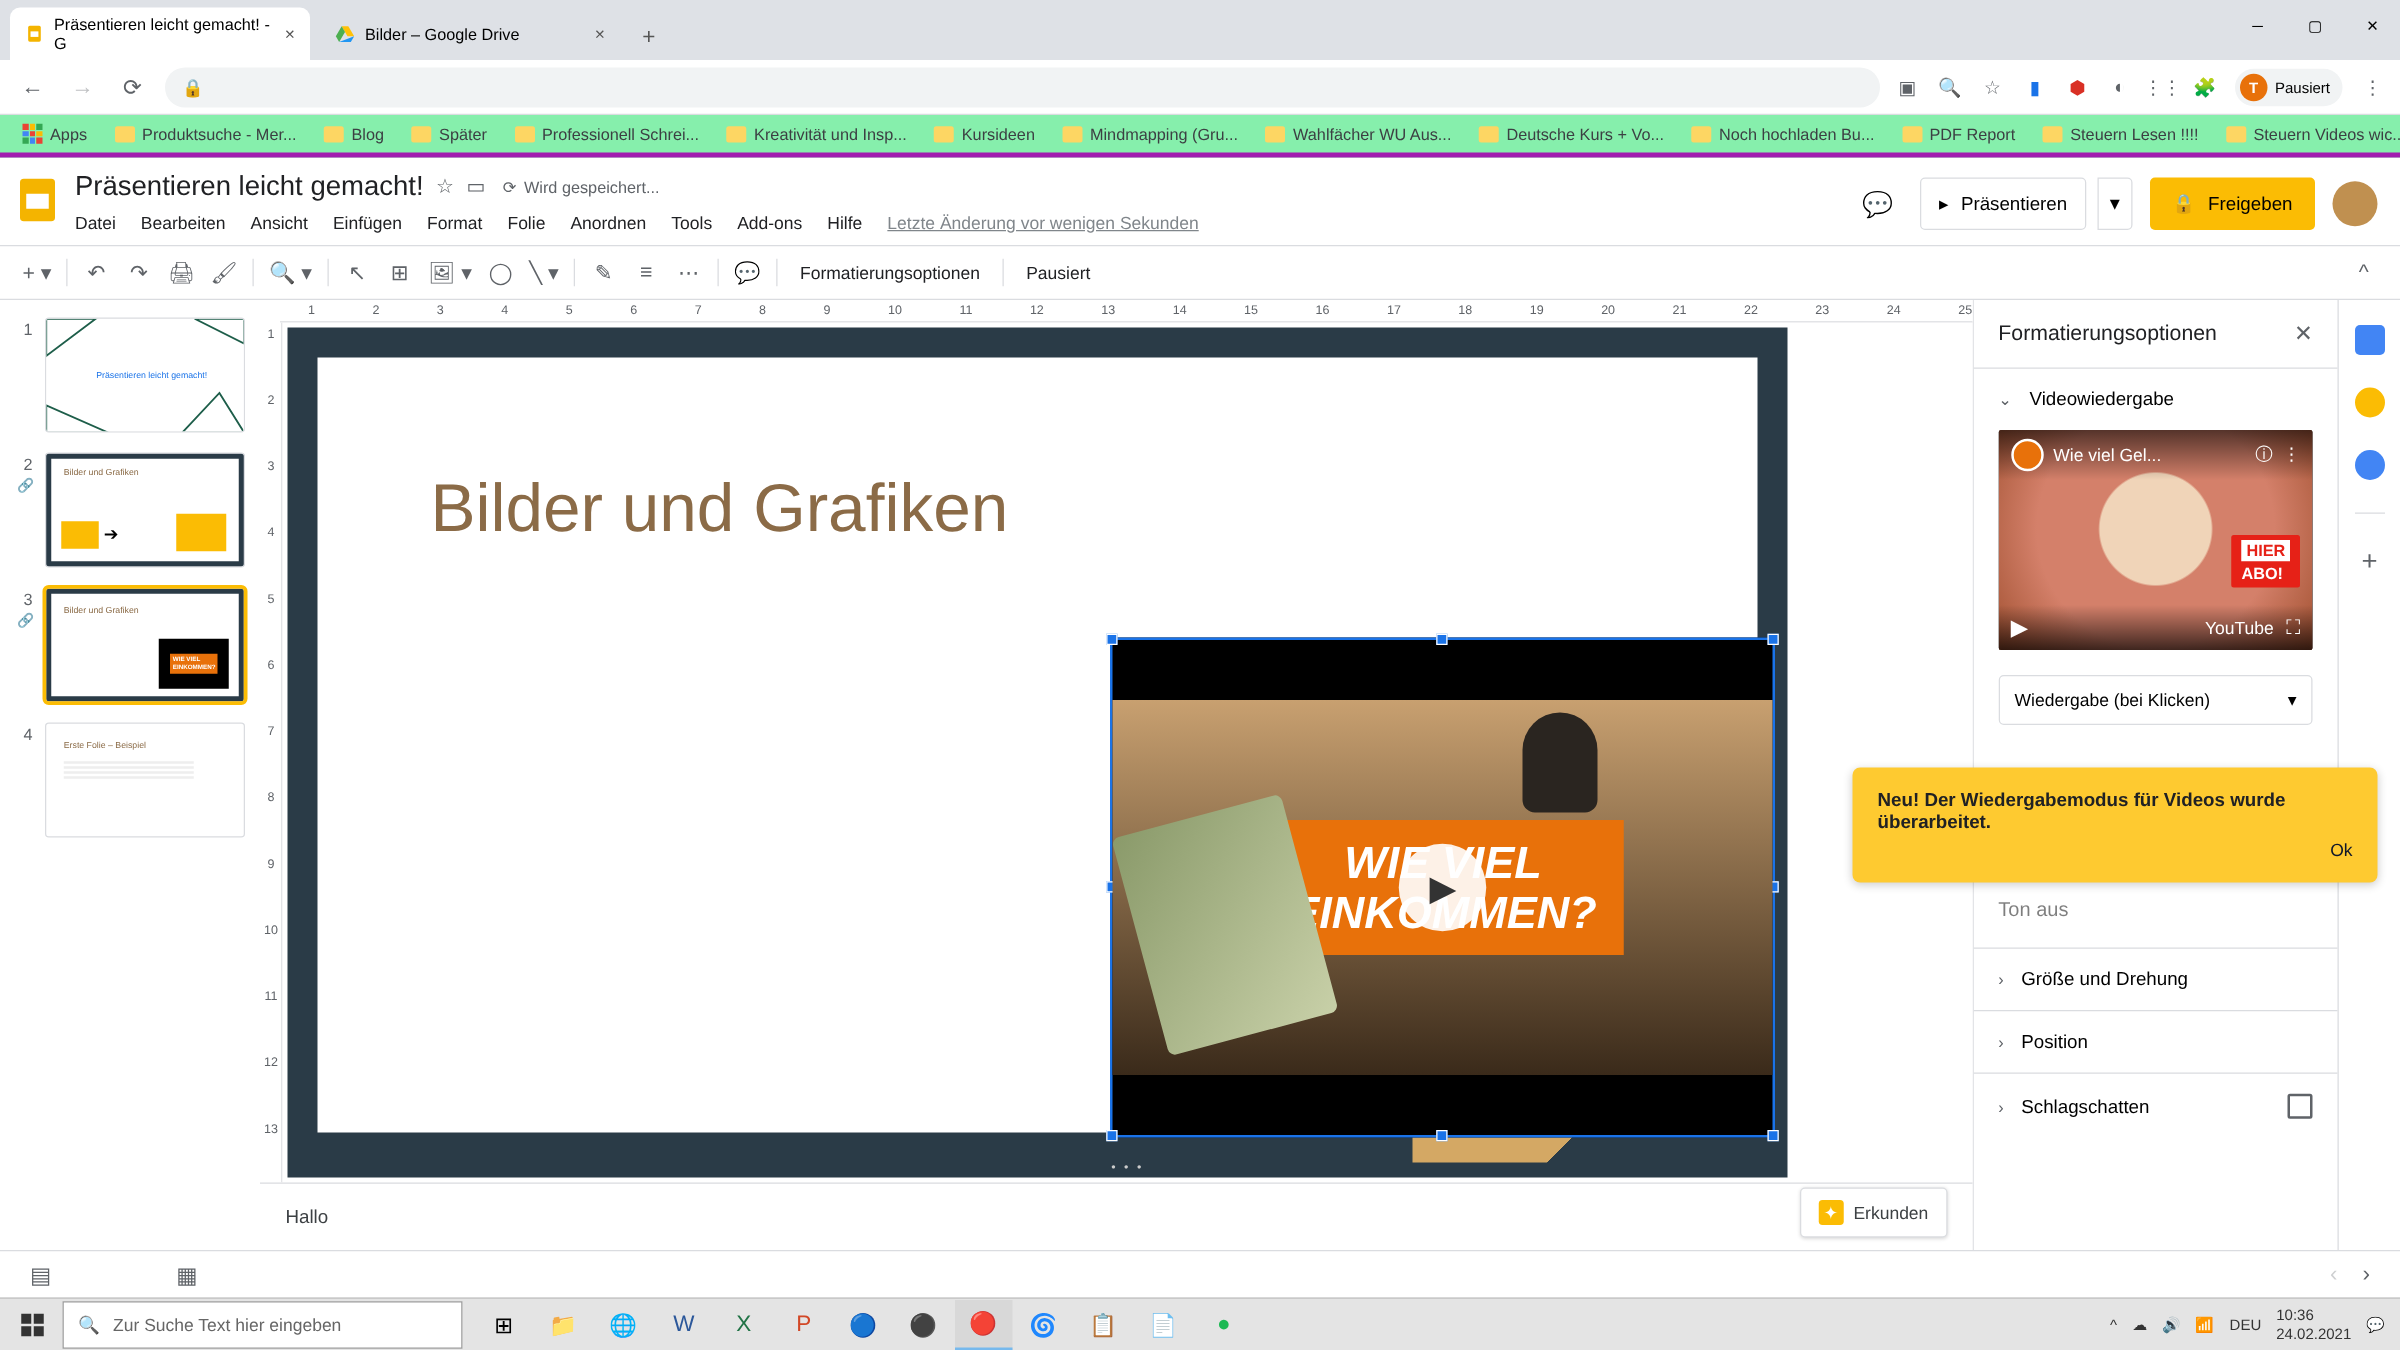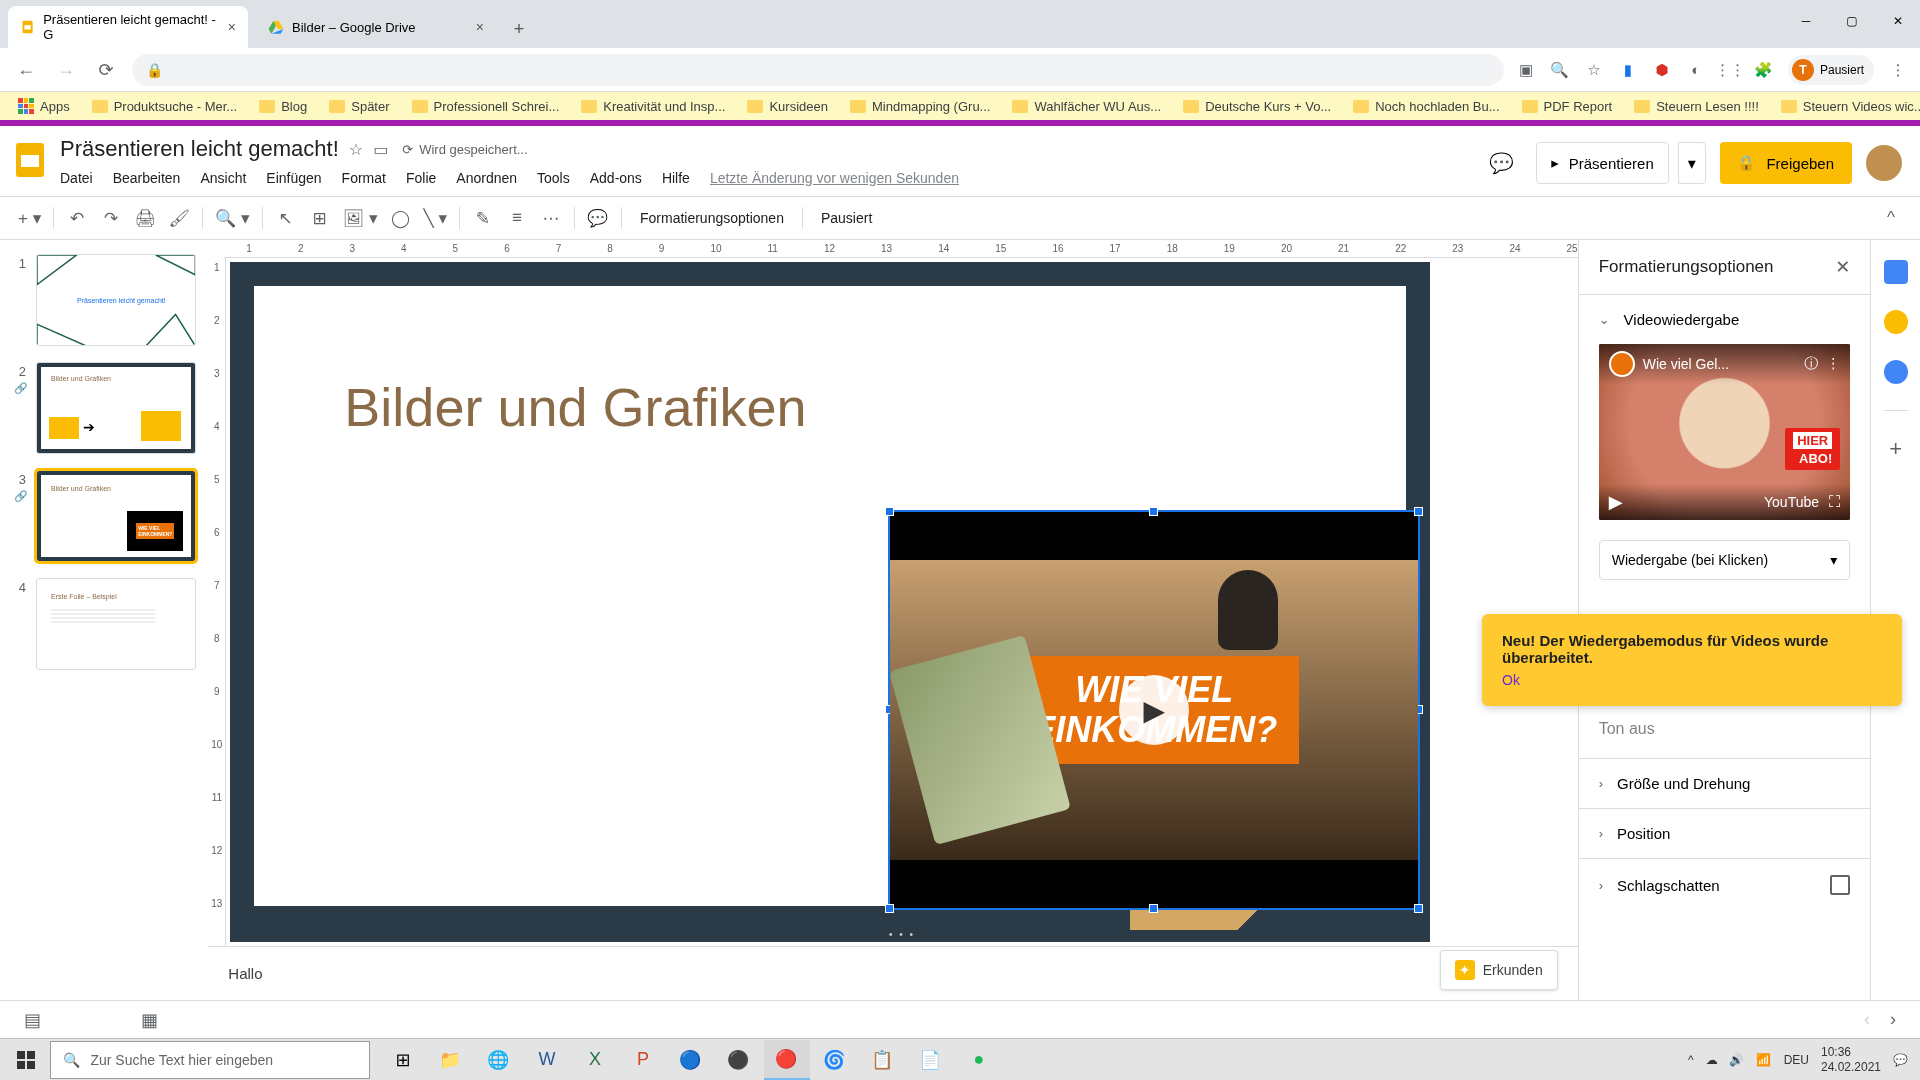--- a/index.html
+++ b/index.html
@@ -15,21 +15,21 @@
 .win-btn { width: 44px; height: 30px; display: flex; align-items: center; justify-content: center; font-size: 12px; }
 
 .address-bar { height: 44px; background: #fff; display: flex; align-items: center; padding: 0 12px; gap: 12px; border-bottom: 1px solid #dadce0; }
 .nav-btn { width: 28px; height: 28px; display: flex; align-items: center; justify-content: center; color: #5f6368; font-size: 18px; }
 .url-bar { flex: 1; height: 32px; background: #f1f3f4; border-radius: 16px; display: flex; align-items: center; padding: 0 14px; font-size: 14px; color: #202124; gap: 10px; }
 .ext-icons { display: flex; align-items: center; gap: 14px; }
 .ext-icon { width: 20px; height: 20px; display: flex; align-items: center; justify-content: center; color: #5f6368; font-size: 15px; }
 .profile-pill { background: #f1f3f4; border-radius: 16px; padding: 4px 10px 4px 4px; display: flex; align-items: center; gap: 6px; font-size: 12px; }
 .profile-dot { width: 22px; height: 22px; border-radius: 50%; background: #e8710a; color: #fff; display: flex; align-items: center; justify-content: center; font-size: 12px; font-weight: bold; }
 
-.bookmarks-bar { height: 34px; background: #fef9c3; display: flex; align-items: center; padding: 0 12px; gap: 10px; border-bottom: 6px solid #a21caf; font-size: 13px; }
+.bookmarks-bar { height: 34px; background: #86efac; display: flex; align-items: center; padding: 0 12px; gap: 10px; border-bottom: 4px solid #a21caf; font-size: 13px; }
 .bookmark { display: flex; align-items: center; gap: 6px; padding: 4px 6px; color: #3c4043; white-space: nowrap; }
 .bm-icon { width: 16px; height: 16px; }
 .bm-folder { width: 16px; height: 13px; background: #fdd663; border-radius: 2px; }
 
 
 .app-header { display: flex; align-items: flex-start; padding: 10px 18px 0 10px; gap: 10px; }
 .slides-logo { width: 40px; height: 40px; margin-top: 4px; }
 .doc-meta { flex: 1; }
 .doc-title-row { display: flex; align-items: center; gap: 10px; font-size: 20px; color: #202124; }
 .doc-title { font-size: 22px; }
@@ -84,40 +84,40 @@
 .notes-area { height: 54px; border-top: 1px solid #dadce0; padding: 10px 20px; font-size: 15px; color: #3c4043; display: flex; align-items: center; position: relative; }
 .explore-btn { position: absolute; right: 20px; bottom: 10px; background: #fff; border: 1px solid #dadce0; border-radius: 4px; box-shadow: 0 1px 3px rgba(0,0,0,0.15); padding: 9px 14px; display: flex; align-items: center; gap: 8px; font-size: 14px; }
 .explore-icon { width: 20px; height: 20px; background: #fbbc04; border-radius: 3px; display: flex; align-items: center; justify-content: center; color: #fff; }
 
 
 .side-panel { width: 330px; border-left: 1px solid #dadce0; display: flex; flex-direction: column; background: #fff; }
 .sp-header { display: flex; align-items: center; padding: 16px 20px; font-size: 17px; color: #202124; }
 .sp-close { margin-left: auto; color: #5f6368; font-size: 18px; }
 .sp-section { border-top: 1px solid #dadce0; padding: 16px 20px; display: flex; align-items: center; gap: 14px; font-size: 15px; font-weight: 500; }
 .sp-chev { font-size: 13px; color: #5f6368; }
-.sp-body { padding: 0 20px 20px; text-align: right; }
+.sp-body { padding: 0 20px 20px; }
 .yt-preview { width: 100%; height: 176px; background: #000; border-radius: 2px; position: relative; margin-bottom: 20px; overflow: hidden; }
 .yt-face { position: absolute; inset: 0; background: radial-gradient(circle at 50% 45%, #f0d4b8 28%, #d4806a 29%, #d4806a 60%, #a05030 100%); }
 .yt-top { position: absolute; top: 0; left: 0; right: 0; height: 40px; background: linear-gradient(rgba(0,0,0,0.6), transparent); display: flex; align-items: center; padding: 0 10px; gap: 8px; color: #fff; font-size: 14px; }
 .yt-avatar { width: 26px; height: 26px; border-radius: 50%; background: #e8710a; border: 2px solid #fff; }
 .yt-info { margin-left: auto; display: flex; gap: 8px; }
 .yt-badge { position: absolute; right: 10px; top: 84px; background: #e62117; color: #fff; padding: 4px 8px; font-size: 13px; font-weight: bold; border-radius: 2px; }
 .yt-bottom { position: absolute; bottom: 0; left: 0; right: 0; height: 36px; background: linear-gradient(transparent, rgba(0,0,0,0.7)); display: flex; align-items: center; padding: 0 10px; color: #fff; gap: 10px; }
 .yt-play { font-size: 18px; }
 .yt-logo { margin-left: auto; font-size: 14px; font-weight: 500; display: flex; align-items: center; gap: 6px; }
 .yt-fs { font-size: 16px; }
 .sp-select { width: 100%; height: 40px; border: 1px solid #dadce0; border-radius: 4px; padding: 0 12px; font-size: 14px; display: flex; align-items: center; justify-content: space-between; }
 .sp-check-row { display: flex; align-items: center; justify-content: space-between; }
 .sp-checkbox { width: 20px; height: 20px; border: 2px solid #5f6368; border-radius: 2px; }
 
 
 .toast { position: absolute; right: 18px; top: 614px; width: 420px; background: #feca30; border-radius: 6px; padding: 18px 20px; font-size: 14px; color: #202124; box-shadow: 0 2px 8px rgba(0,0,0,0.2); z-index: 100; }
 .toast-title { font-weight: bold; margin-bottom: 6px; font-size: 15px; }
 .toast-body { line-height: 1.45; }
-.toast-ok { text-align: left; font-weight: 500; color: #6d28d9; }
+.toast-ok { text-align: right; font-weight: 500; color: #0f172a; }
 
 
 .app-bar { width: 56px; border-left: 1px solid #dadce0; display: flex; flex-direction: column; align-items: center; padding-top: 20px; gap: 26px; }
 .app-icn { width: 24px; height: 24px; border-radius: 4px; }
 
 
 .bottom-strip { height: 38px; border-top: 1px solid #dadce0; display: flex; align-items: center; padding: 0 24px; gap: 100px; }
 .view-icn { color: #5f6368; font-size: 18px; }
 .arrow-nav { margin-left: auto; display: flex; gap: 20px; }
 

